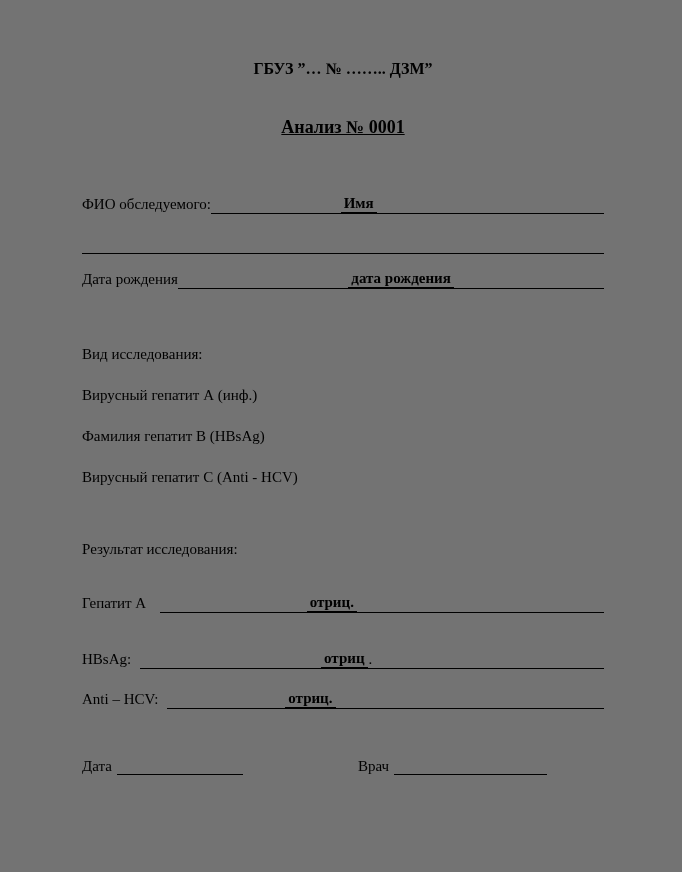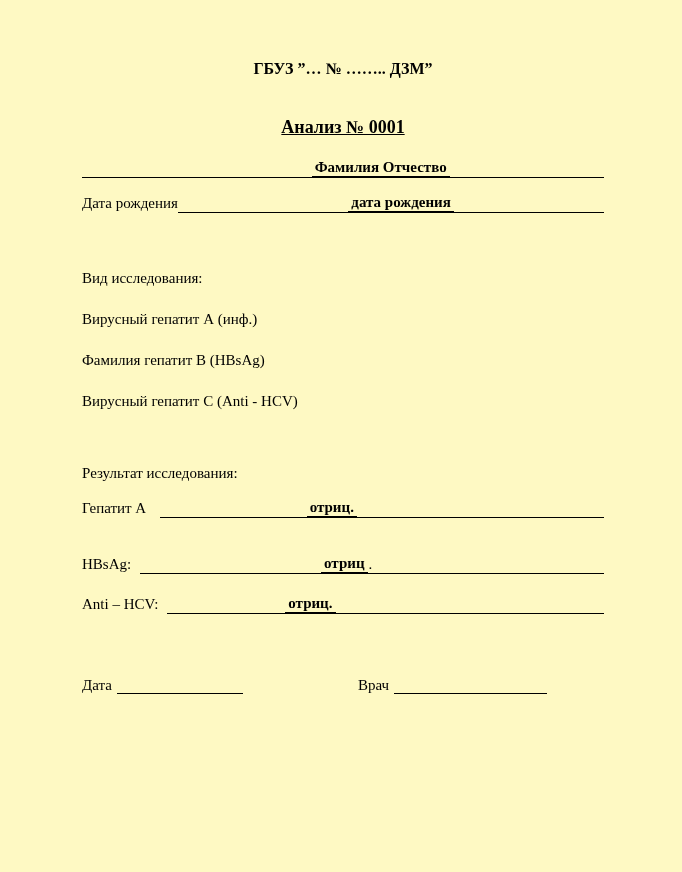--- a/index.html
+++ b/index.html
@@ -1,20 +1,20 @@
 <!DOCTYPE html>
 <html><head>
 <meta charset="utf-8">
 <style>
   html, body { margin: 0; padding: 0; background: #ffffff; }
   .page {
     position: relative;
     width: 682px;
     height: 872px;
-    background: #fef9c3;
+    background: #737373;
     color: #000000;
     font-family: "Liberation Serif", "DejaVu Serif", serif;
     font-size: 15px;
     box-sizing: border-box;
     padding: 58px 78px 0 82px;
     overflow: hidden;
   }
   .header { text-align: center; font-weight: bold; font-size: 16px; line-height: 21px; }
   .doc-title {
     text-align: center;
@@ -38,58 +38,64 @@
     font-weight: bold;
     white-space: nowrap;
     border-bottom: 2px solid #000;
     margin-bottom: -1px;
     padding: 0 3px;
   }
   .suffix { padding-left: 1px; }
   .section-label { line-height: 20px; }
   .plain-line { line-height: 20px; }
   
-  .footer-row { display: flex; align-items: flex-end; height: 24px; margin-top: 56px; }
+  .footer-row { display: flex; align-items: flex-end; height: 24px; margin-top: 42px; }
   .short-line { border-bottom: 1px solid #000; height: 100%; }
 </style>
 </head>
 <body>
 
 <div class="page">
 
   <div class="header">
     <div>ГБУЗ ”…  № …….. ДЗМ”</div>
   </div>
 
   <div class="doc-title">Анализ № 0001</div>
 
+  <div class="row" style="margin-top:52px;">
+    <span class="label">ФИО обследуемого:</span>
+    <span class="fill">
+      <span class="pre" style="width:33%"></span>
+      <span class="value">Имя</span>
+    </span>
+  </div>
 
   <div class="row" style="margin-top:16px;">
     <span class="fill">
       <span class="pre" style="width:44%"></span>
-      <span class="value">Фамилия Отчество</span>
     </span>
   </div>
 
   <div class="row" style="margin-top:11px;">
     <span class="label">Дата рождения</span>
     <span class="fill">
       <span class="pre" style="width:40%"></span>
       <span class="value">дата рождения</span>
     </span>
   </div>
 
   <div class="section-label" style="margin-top:55px;">Вид исследования:</div>
   <div class="plain-line" style="margin-top:21px;">Вирусный гепатит А (инф.)</div>
   <div class="plain-line" style="margin-top:21px;">Фамилия гепатит В (HBsAg)</div>
   <div class="plain-line" style="margin-top:21px;">Вирусный гепатит С (Anti - HCV)</div>
 
   <div class="section-label" style="margin-top:52px;">Результат исследования:</div>
 
-  <div class="row" style="margin-top:11px;">
+  <div class="row" style="margin-top:30px;">
     <span class="label">Гепатит А</span>
     <span class="fill" style="margin-left:14px;">
       <span class="pre" style="width:33%"></span>
       <span class="value">отриц.</span>
       <span class="suffix"></span>
     </span>
   </div>
 
   <div class="row" style="margin-top:32px;">
     <span class="label">HBsAg:</span>

